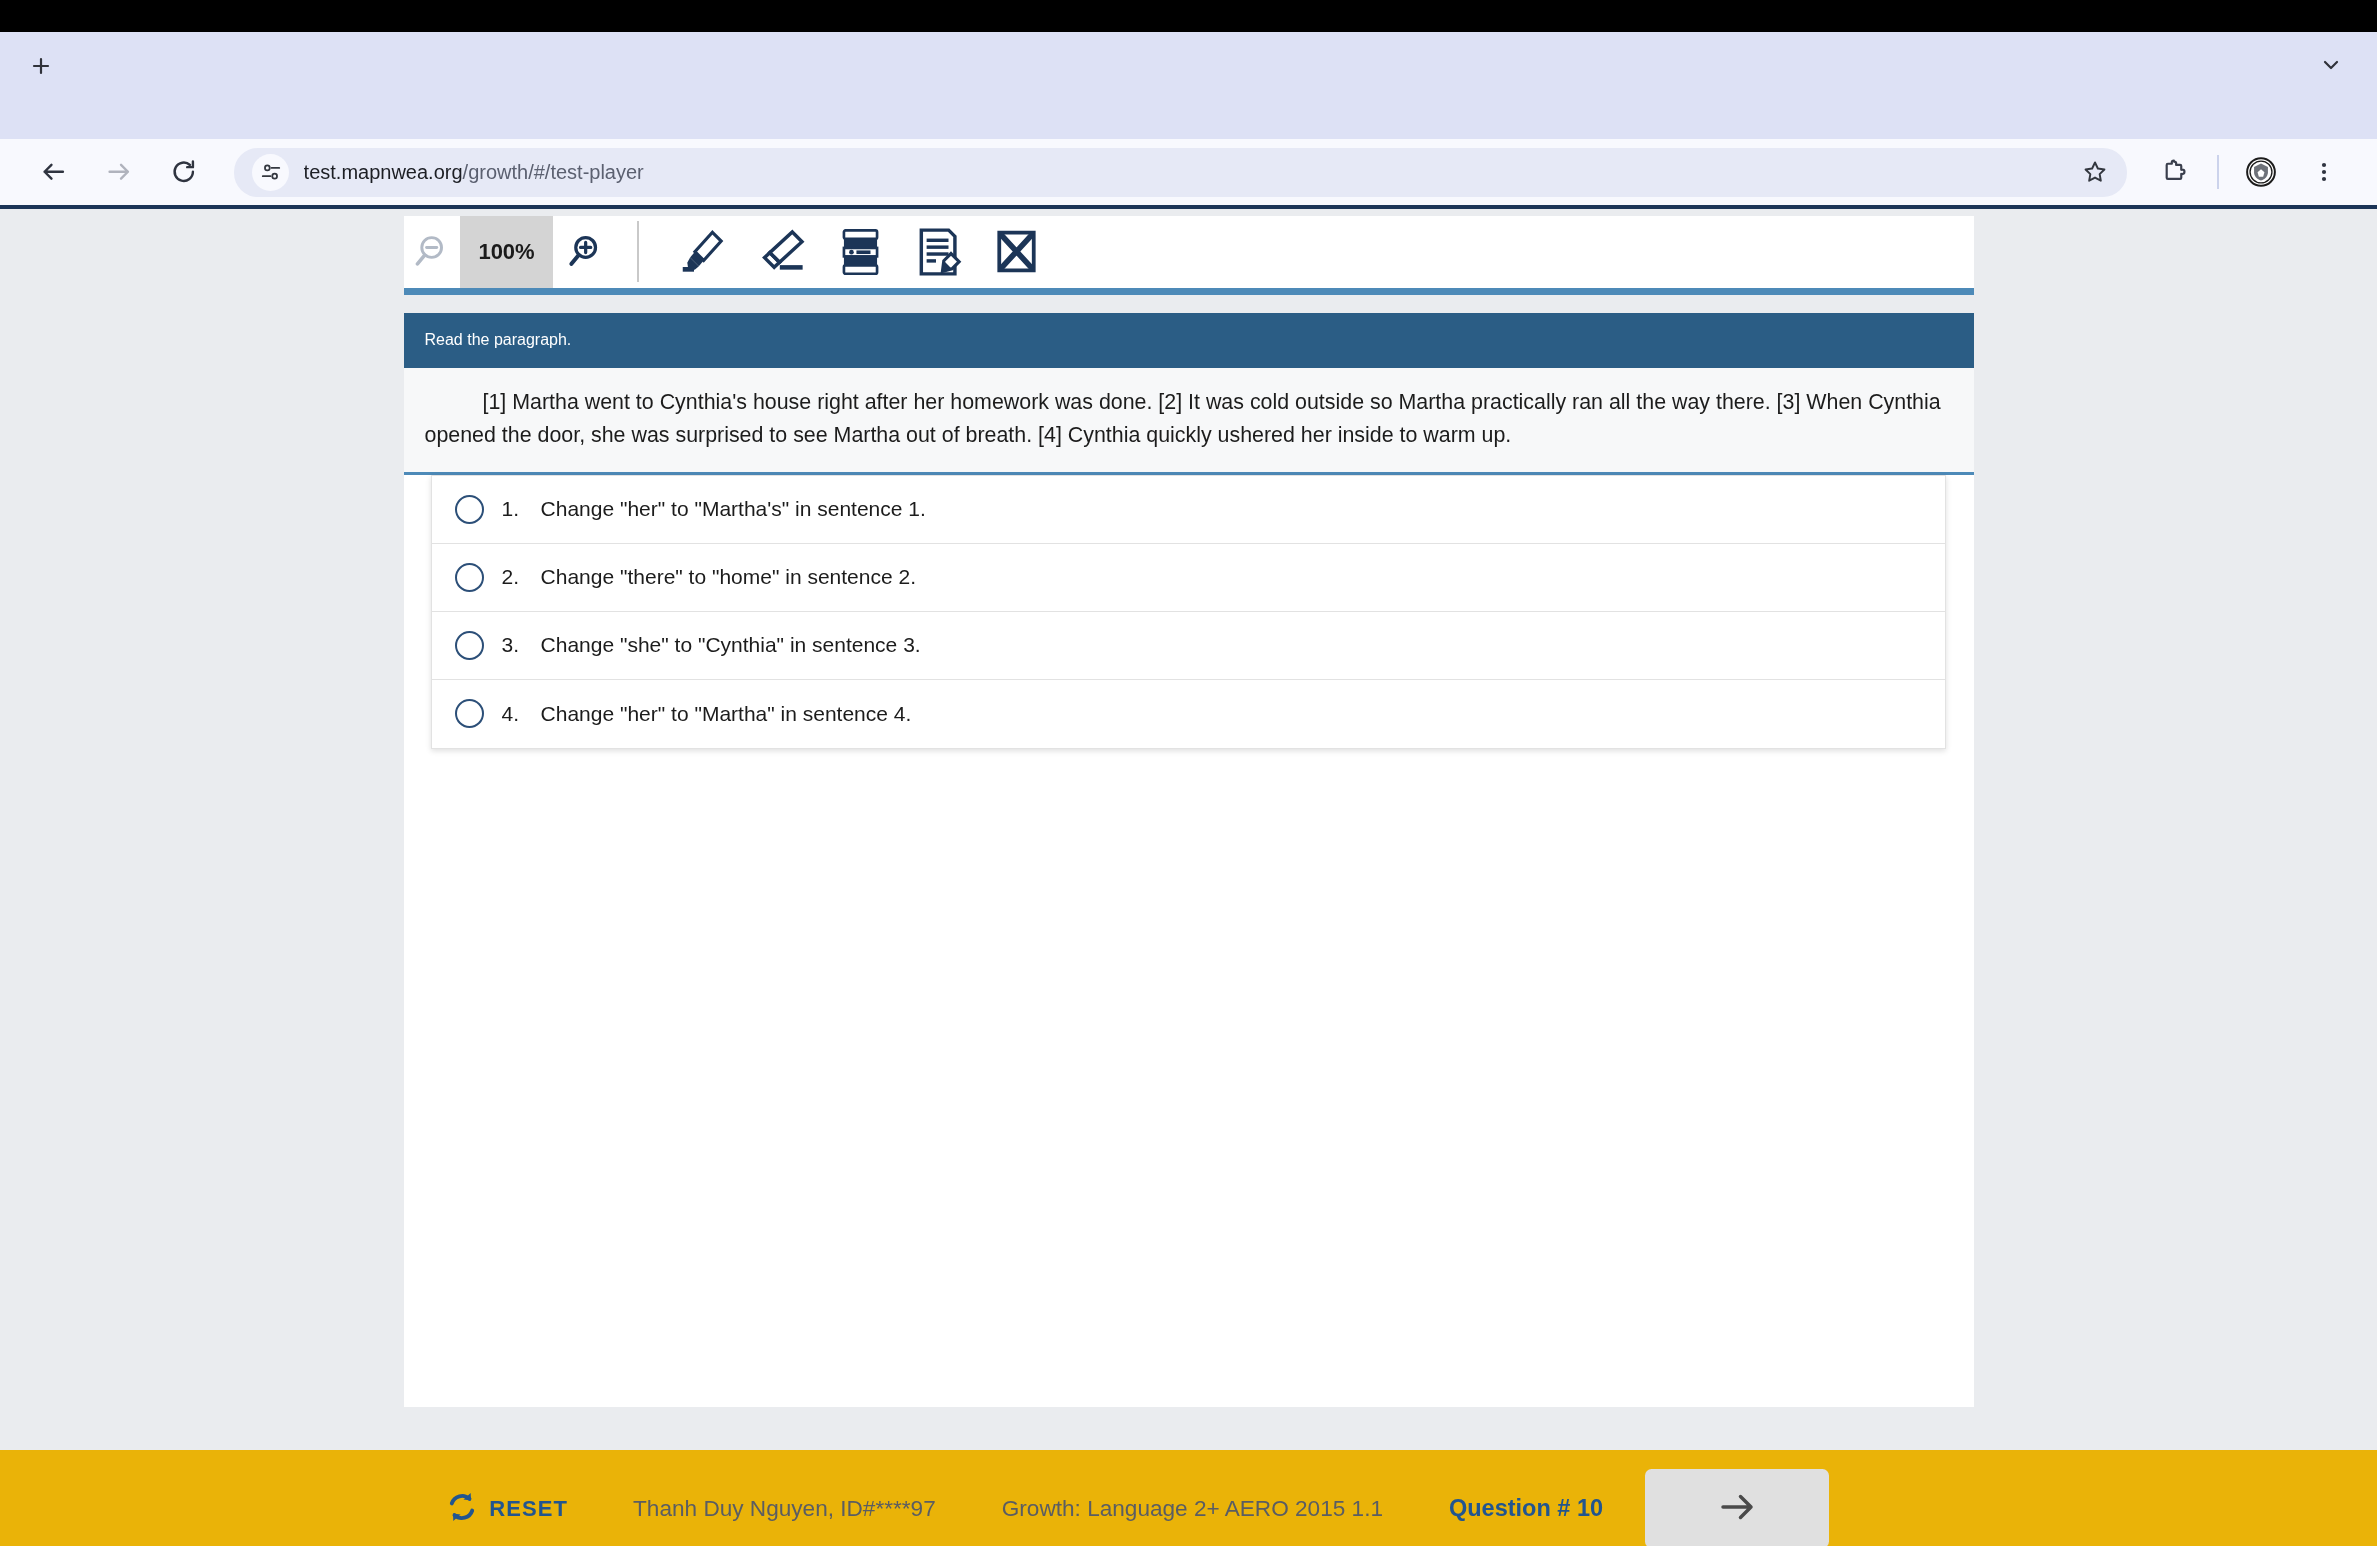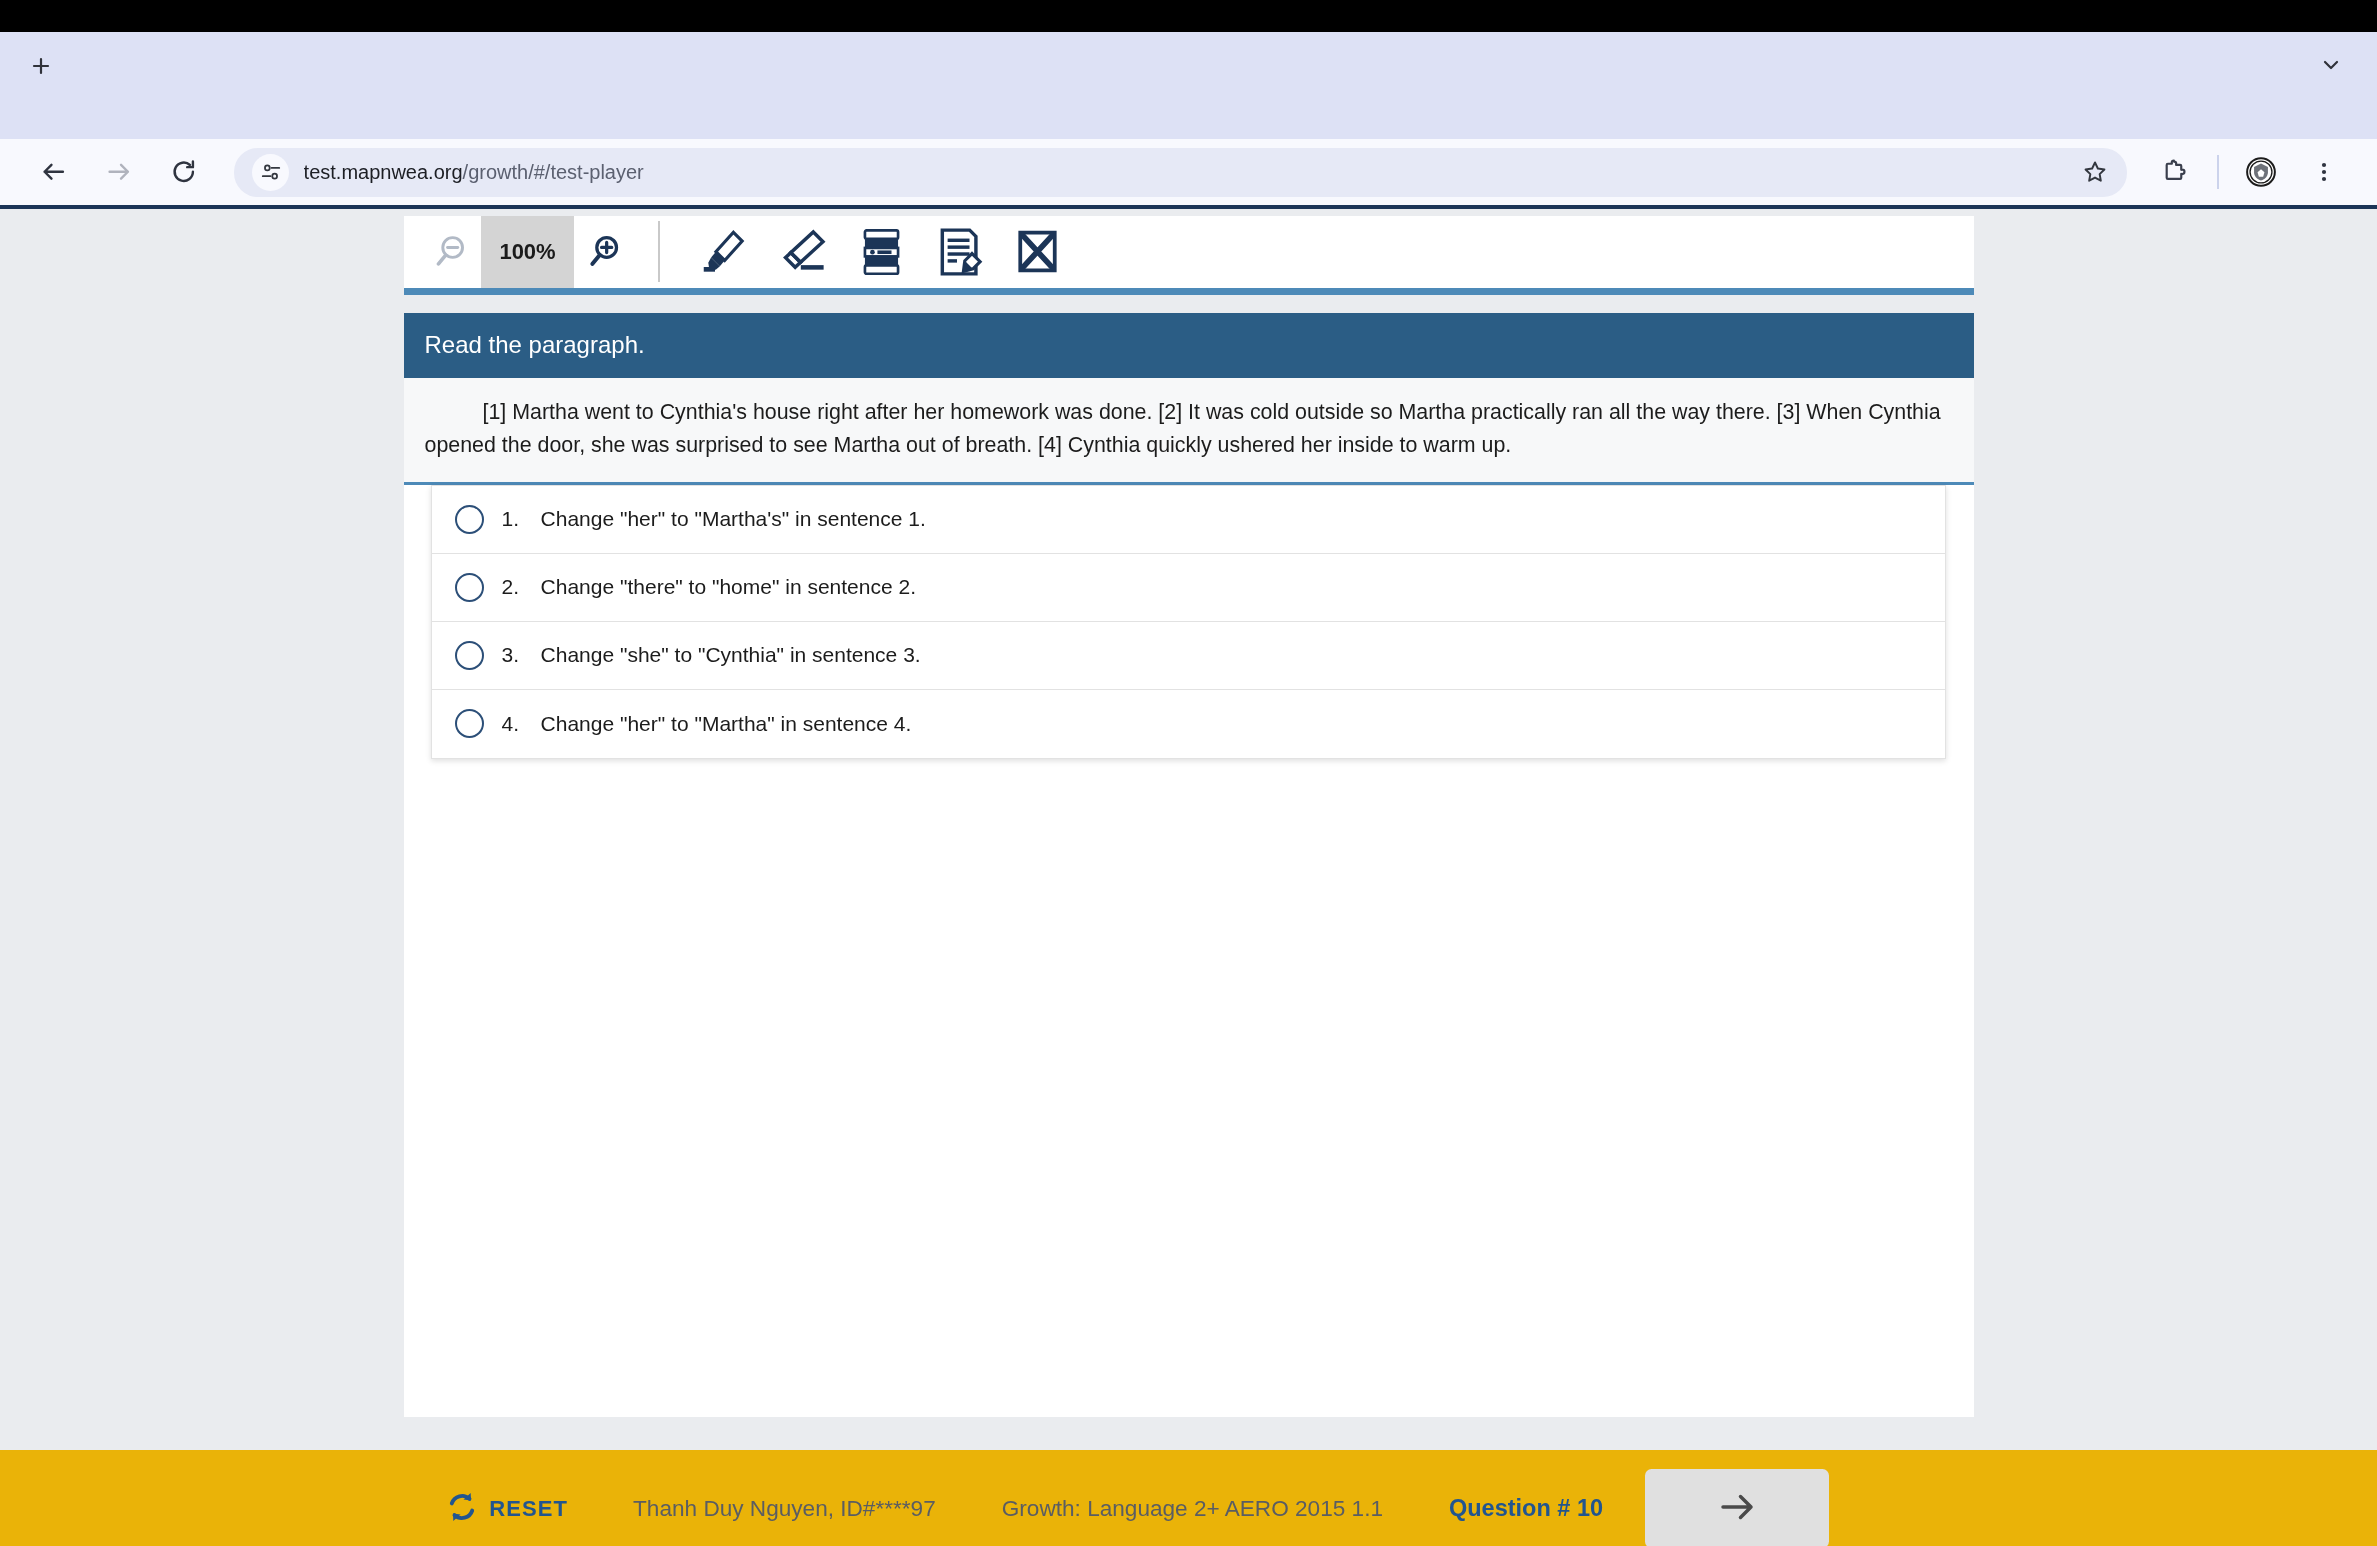--- a/index.html
+++ b/index.html
@@ -144,21 +144,20 @@
   .center-col {
     width: 1570px;
     margin: 0 auto;
   }
 
   
   #tool-toolbar {
     background: #fff;
     height: 79px;
     display: flex; align-items: center;
-    padding-left: 21px;
     border-bottom: 7.3px solid #4d8ab8;
   }
   .zoom-btn {
     width: 52px; height: 52px;
     display: flex; align-items: center; justify-content: center;
     flex: 0 0 auto;
   }
   #zoom-level {
     background: #d4d4d4;
     height: 100%;
@@ -175,21 +174,21 @@
     width: 78px; height: 70px;
     display: flex; align-items: center; justify-content: center;
     flex: 0 0 auto;
   }
 
   
   #stimulus-block { margin-top: 18.6px; }
   #stimulus-header {
     background: #2b5d85;
     color: #fff;
-    font-size: 24px;
+    font-size: 16px;
     padding: 18px 21px 19.4px;
   }
   #stimulus-body {
     background: #f7f8f9;
     border-bottom: 3.2px solid #4d8ab8;
     padding: 18px 21px 21px;
     font-size: 21.4px; line-height: 1.5; color: #1c1c1c;
     text-indent: 58px;
   }
 

